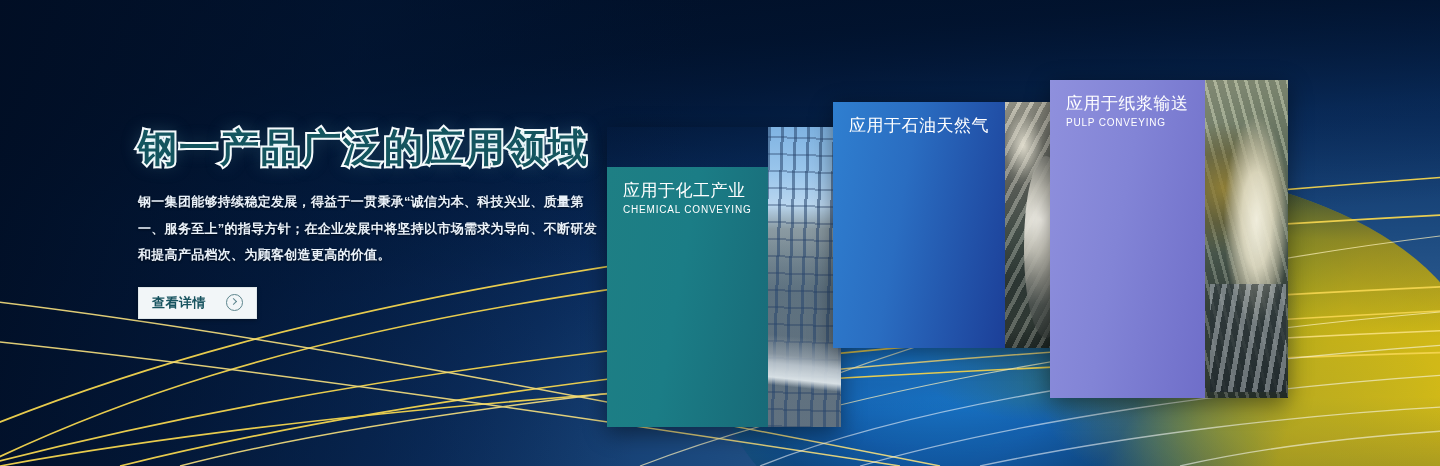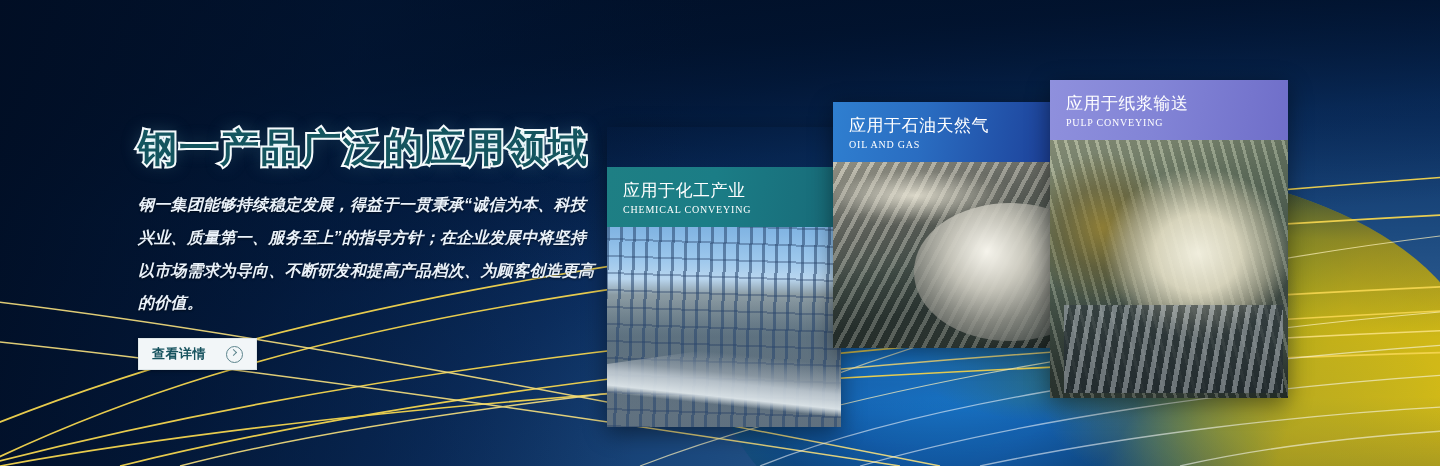--- a/index.html
+++ b/index.html
@@ -64,26 +64,25 @@
     font-size:39px;line-height:1;font-weight:bold;
     letter-spacing:2px;
     color:#14555f;
     -webkit-text-stroke:4px #ffffff;
     paint-order:stroke fill;
     margin:0 0 22px 0;
     text-shadow:0 0 18px rgba(120,200,220,.35);
     white-space:nowrap;
   }
   .desc{
-    font-size:16px;line-height:2.05;
+    font-size:13px;line-height:2.05;
     color:#eaf2fa;font-weight:bold;
     margin:0 0 18px 0;
     text-shadow:0 1px 2px rgba(0,0,0,.55);
     letter-spacing:.3px;
-    font-style:italic;
   }
   .cta{
     display:inline-flex;align-items:center;gap:20px;
     background:#f2f6f8;
     color:#17535f;
     font-size:13px;font-weight:bold;
     padding:6px 13px;
     border:1px solid #dfe7ea;
     cursor:pointer;
     box-shadow:0 1px 4px rgba(0,0,0,.35);
@@ -101,21 +100,21 @@
 
   
   .card{position:absolute;overflow:hidden;box-shadow:0 6px 22px rgba(0,0,0,.45);}
   .card .head{
     padding:13px 16px 11px 16px;
     color:#ffffff;
   }
   .card .head .zh{font-size:17px;line-height:1.25;letter-spacing:.5px;}
   .card .head .en{font-size:10px;line-height:1.3;letter-spacing:.8px;margin-top:2px;}
   .card .photo{width:100%;flex:1;position:relative;overflow:hidden;}
-  .card-inner{display:flex;flex-direction:column;height:100%;font-family:Liberation Serif, serif;}
+  .card-inner{display:flex;flex-direction:row;height:100%;}
 
   
   #card-chemical{left:607px;top:127px;width:234px;height:300px;}
   #card-chemical .head{background:linear-gradient(100deg,#1e7f84 0%,#1b7d86 45%,#186a78 100%);margin-top:40px;}
   #card-chemical .photo{
     background:
       linear-gradient(180deg,#7fb3e2 0%,#9cc7ec 16%,#b9d6ef 26%,#8a9aa2 34%,#6c7d88 55%,#7d8a92 75%,#98a5ad 100%);
   }
   #card-chemical .photo:before{
     content:"";position:absolute;inset:0;
@@ -225,21 +224,20 @@
         <div class="en">CHEMICAL CONVEYING</div>
       </div>
       <div class="photo"></div>
     </div>
   </div>
 
   <div class="card" id="card-oil">
     <div class="card-inner">
       <div class="head">
         <div class="zh">应用于石油天然气</div>
-        <div class="en">OIL AND GAS</div>
       </div>
       <div class="photo"></div>
     </div>
   </div>
 
   <div class="card" id="card-pulp">
     <div class="card-inner">
       <div class="head">
         <div class="zh">应用于纸浆输送</div>
         <div class="en">PULP CONVEYING</div>

